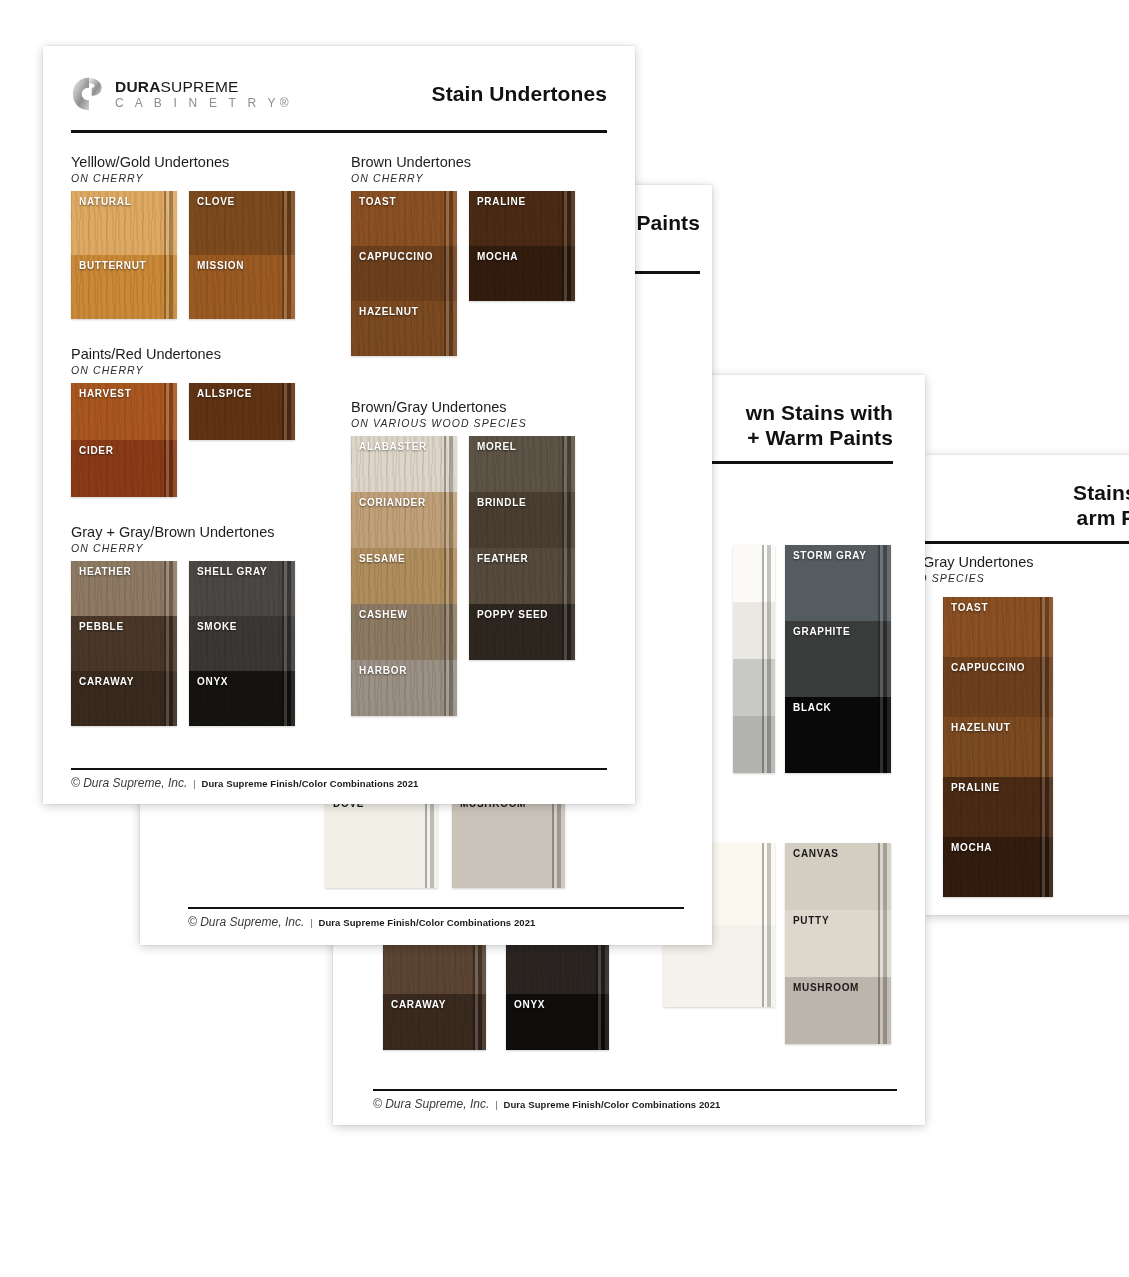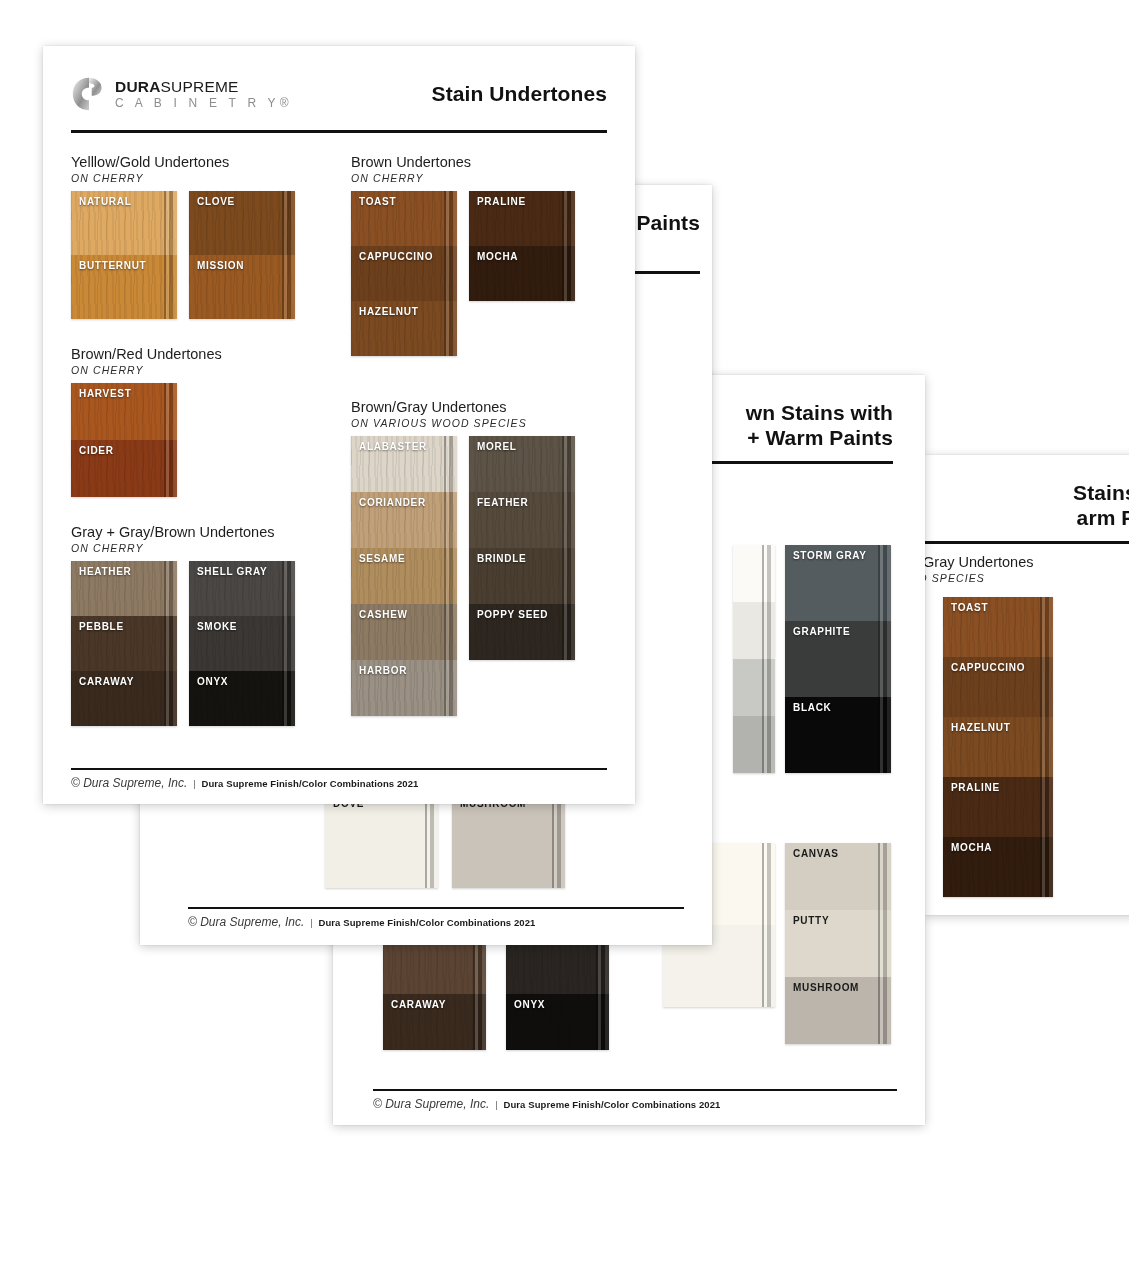--- a/index.html
+++ b/index.html
@@ -370,33 +370,40 @@
                 <div class="band" style="height: 64px; background: rgb(154, 90, 34);">
                   <div class="grain"></div>
                   <div class="rail"></div>
                   <span class="lbl">MISSION</span>
                 </div>
               </div>
             </div>
           </div>
 
           <div class="grp" style="margin-top:26px;">
-            <div class="grp-title">Brown/Red Undertones</div>
+            <div class="grp-title">Paints/Red Undertones</div>
             <div class="grp-sub">ON CHERRY</div>
             <div class="swatch-row">
               <div class="swatch">
                 <div class="band" style="height: 57px; background: rgb(169, 87, 31);">
                   <div class="grain"></div>
                   <div class="rail"></div>
                   <span class="lbl">HARVEST</span>
                 </div>
                 <div class="band" style="height: 57px; background: rgb(138, 58, 22);">
                   <div class="grain"></div>
                   <div class="rail"></div>
                   <span class="lbl">CIDER</span>
+                </div>
+              </div>
+              <div class="swatch">
+                <div class="band" style="height: 57px; background: rgb(95, 51, 20);">
+                  <div class="grain"></div>
+                  <div class="rail"></div>
+                  <span class="lbl">ALLSPICE</span>
                 </div>
               </div>
             </div>
           </div>
 
           <div class="grp" style="margin-top:26px;">
             <div class="grp-title">Gray + Gray/Brown Undertones</div>
             <div class="grp-sub">ON CHERRY</div>
             <div class="swatch-row">
               <div class="swatch">
@@ -505,29 +512,29 @@
                   <div class="rail"></div>
                   <span class="lbl">HARBOR</span>
                 </div>
               </div>
               <div class="swatch">
                 <div class="band" style="height: 56px; background: rgb(93, 83, 70);">
                   <div class="grain"></div>
                   <div class="rail"></div>
                   <span class="lbl">MOREL</span>
                 </div>
+                <div class="band" style="height: 56px; background: rgb(74, 62, 48);">
+                  <div class="grain"></div>
+                  <div class="rail"></div>
+                  <span class="lbl">BRINDLE</span>
+                </div>
                 <div class="band" style="height: 56px; background: rgb(86, 74, 61);">
                   <div class="grain"></div>
                   <div class="rail"></div>
                   <span class="lbl">FEATHER</span>
-                </div>
-                <div class="band" style="height: 56px; background: rgb(74, 62, 48);">
-                  <div class="grain"></div>
-                  <div class="rail"></div>
-                  <span class="lbl">BRINDLE</span>
                 </div>
                 <div class="band" style="height: 56px; background: rgb(46, 39, 32);">
                   <div class="grain"></div>
                   <div class="rail"></div>
                   <span class="lbl">POPPY SEED</span>
                 </div>
               </div>
             </div>
           </div>
         </div>

